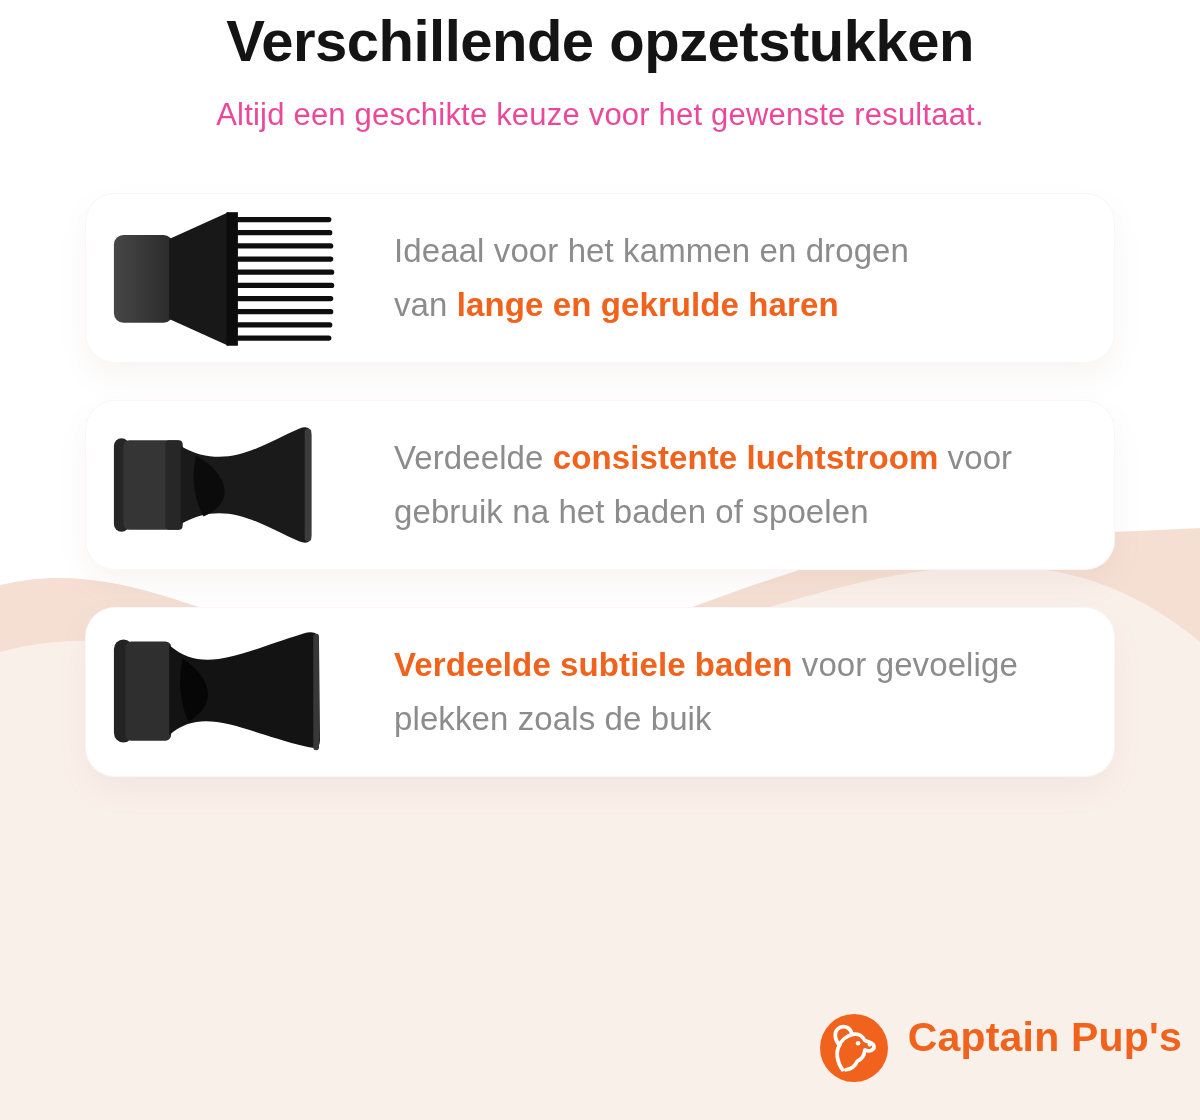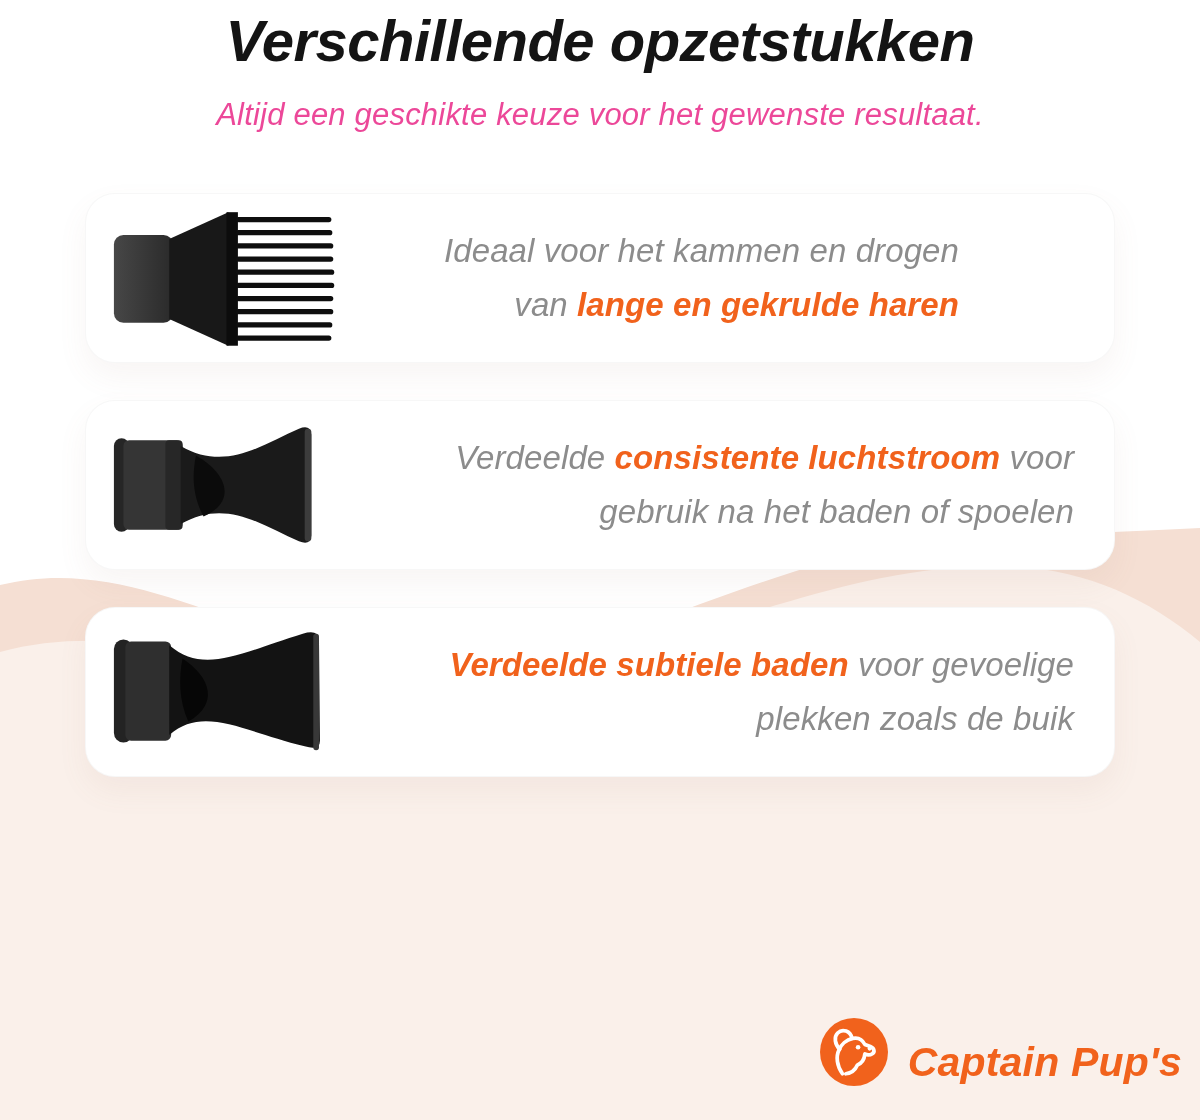--- a/index.html
+++ b/index.html
@@ -12,56 +12,56 @@
   }
   *{margin:0;padding:0;box-sizing:border-box;}
   html,body{width:1200px;height:1120px;}
   body{
     font-family:"Liberation Sans","DejaVu Sans",sans-serif;
     background:#FFFFFF;
     position:relative;
     overflow:hidden;
   }
   .bg-wave{position:absolute;left:0;top:0;width:1200px;height:1120px;z-index:0;}
-  .content{position:relative;z-index:1;width:1200px;height:1120px;font-style:italic;}
+  .content{position:relative;z-index:1;width:1200px;height:1120px;}
 
   header{text-align:center;padding-top:8px;}
   h1.title{
     font-size:58px;font-weight:800;color:var(--title_color);
     letter-spacing:-0.5px;line-height:1.15;
   }
   p.subtitle{
     margin-top:22px;font-size:31px;font-weight:500;color:#ec4899;
     letter-spacing:0.2px;
   }
 
   .cards{margin:60px 0 0 85px;width:1030px;display:flex;flex-direction:column;gap:37px;}
   .card{
     width:1030px;height:170px;background:var(--card_bg);
     border:1px solid rgba(0,0,0,0.03);
     border-radius:30px;
     box-shadow:0 14px 30px rgba(160,120,95,0.07);
-    display:flex;align-items:center;text-align:right;
+    display:flex;align-items:center;
   }
   .card-image{
     width:300px;height:150px;flex:0 0 300px;
     display:flex;align-items:center;justify-content:center;
   }
   .card-image svg{width:248px;height:146px;}
   .card-text{
     font-size:33px;line-height:1.62;color:var(--text_gray);
     font-weight:400;letter-spacing:0.1px;margin-left:8px;
   }
   .card-text .hl{color:var(--accent);font-weight:700;}
   .w1{max-width:565px;}
   .w2{max-width:680px;}
 
   footer.brand-footer{
     position:absolute;right:18px;top:1014px;z-index:2;
-    display:flex;align-items:flex-end;gap:20px;height:72px;
+    display:flex;align-items:flex-start;gap:20px;height:72px;
   }
   .logo-badge{width:68px;height:68px;display:block;}
   .brand-name{
     color:var(--accent);font-size:41px;font-weight:700;letter-spacing:0.2px;
   }
 </style>
 </head>
 <body>
 
 <svg class="bg-wave" viewBox="0 0 1200 1120" preserveAspectRatio="none" aria-hidden="true">

